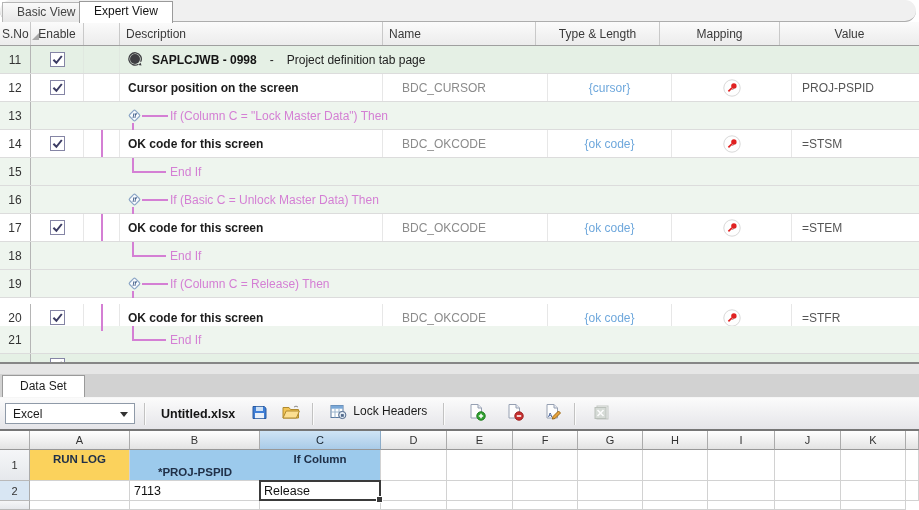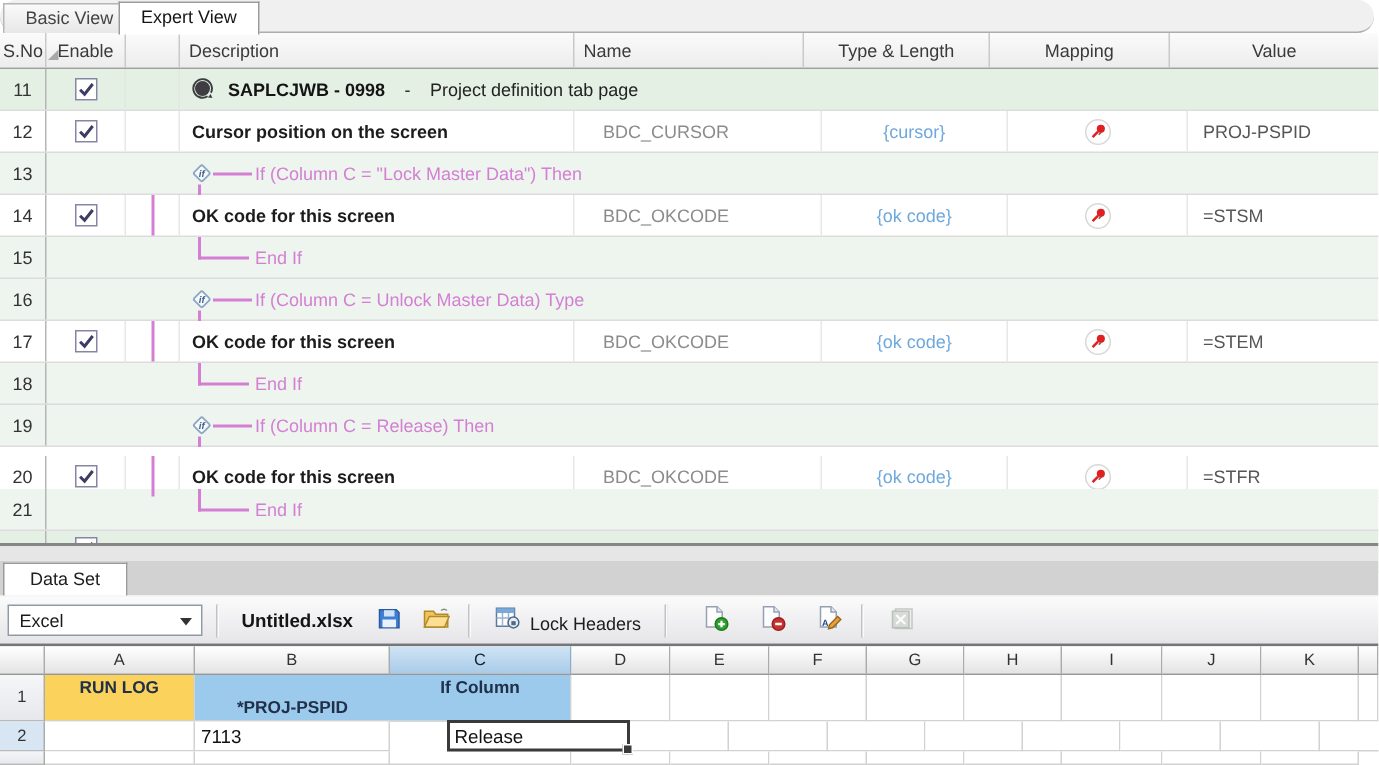--- a/index.html
+++ b/index.html
@@ -63,21 +63,21 @@
            background:linear-gradient(#fbfbfb,#e5e5e9);border-top:1px solid #f6f6f6;
            border-bottom:2px solid #767676;box-sizing:border-box;}
   .combo{width:130px;height:21px;margin-left:5px;background:#fff;border:1px solid #8f9aa8;box-sizing:border-box;
          display:flex;align-items:center;position:relative;}
   .combo-label{padding-left:7px;color:#1a1a1a;}
   .combo-arrow{position:absolute;right:6px;top:8px;width:0;height:0;border-left:4px solid transparent;
                border-right:4px solid transparent;border-top:5px solid #333;}
   .tb-sep{width:1px;height:22px;background:#c2c2c2;margin:0 9px;border-right:1px solid #fbfbfb;}
   .tb-file{font-weight:bold;font-size:12.5px;color:#141414;margin-left:6px;}
   .tb-btn{width:25px;height:25px;display:flex;align-items:center;justify-content:center;margin-left:6px;}
-  .tb-lock{display:flex;align-items:flex-end;gap:6px;padding:2px 7px;color:#1c1c1c;}
+  .tb-lock{display:flex;align-items:flex-start;gap:6px;padding:2px 7px;color:#1c1c1c;}
   .tb-btn.disabled{opacity:.75;}
 
   
   .sheet{position:absolute;top:431px;left:0;width:919px;height:79px;background:#fff;}
   .xrow{position:absolute;left:0;display:flex;}
   .xcell{box-sizing:border-box;border-right:1px solid #d2d2d2;border-bottom:1px solid #d2d2d2;
          background:#fff;position:relative;flex:none;height:100%;}
   .xhead{box-sizing:border-box;background:linear-gradient(#ffffff,#e3e3e3);border-right:1px solid #ababab;
          border-bottom:1px solid #979797;display:flex;align-items:center;justify-content:center;
          font-size:11px;color:#333;flex:none;height:100%;}
@@ -238,21 +238,21 @@
       <div class="c c-sno">16</div>
       <div class="logic-rest">
         <span class="if-diamond" style="display: flex;">
           <svg width="17" height="17" viewBox="0 0 17 17">
             <rect x="4.4" y="4.4" width="8.2" height="8.2" rx="1.4" transform="rotate(45 8.5 8.5)" fill="#f7fafd" stroke="#8ca6c6" stroke-width="1.2"></rect>
             <text x="8.5" y="10.8" font-size="6.5" font-style="italic" font-weight="bold" text-anchor="middle" fill="#44618c">if</text>
           </svg>
         </span>
         <div class="hline" style="left: 111px; width: 26px; top: 13px; background: rgb(212, 127, 212);"></div>
         <div class="branch-line" style="left: 101px; top: 21px; height: 7px; background: rgb(212, 127, 212);"></div>
-        <div class="if-text" style="color: rgb(212, 127, 212);">If (Column C = Unlock Master Data) Type</div>
+        <div class="if-text" style="color: rgb(212, 127, 212);">If (Basic C = Unlock Master Data) Then</div>
       </div>
     </div>
     <div class="srow field" style="top: 214px;">
       <div class="c c-sno">17</div>
       <div class="c c-enable">
         <div class="checkbox">
           <span style="display: flex;">
             <svg width="13" height="13" viewBox="0 0 13 13">
               <path d="M2.4 6.8 l3 3 L10.8 3" fill="none" stroke="#3c3c64" stroke-width="2"></path>
             </svg>
@@ -467,21 +467,21 @@
       <div class="xcell" style="width: 65px;"></div>
       <div class="xcell" style="width: 67px;"></div>
       <div class="xcell" style="width: 66px;"></div>
       <div class="xcell" style="width: 65px;"></div>
       <div class="xcell" style="width: 13px;"></div>
     </div>
     <div class="xrow" style="top: 50px; height: 20px; width: 919px;">
       <div class="rowhdr selrow" style="width: 30px;">2</div>
       <div class="xcell" style="width: 100px;"></div>
       <div class="xcell xl-text" style="width: 130px;">7113</div>
-      <div class="xcell xl-text" style="width: 121px; margin-left: 39px;">Release<div class="sel-overlay"></div><div class="sel-handle"></div></div>
+      <div class="xcell xl-text" style="width: 121px;">Release<div class="sel-overlay"></div><div class="sel-handle"></div></div>
       <div class="xcell" style="width: 66px;"></div>
       <div class="xcell" style="width: 66px;"></div>
       <div class="xcell" style="width: 65px;"></div>
       <div class="xcell" style="width: 65px;"></div>
       <div class="xcell" style="width: 65px;"></div>
       <div class="xcell" style="width: 67px;"></div>
       <div class="xcell" style="width: 66px;"></div>
       <div class="xcell" style="width: 65px;"></div>
       <div class="xcell" style="width: 13px;"></div>
     </div>

